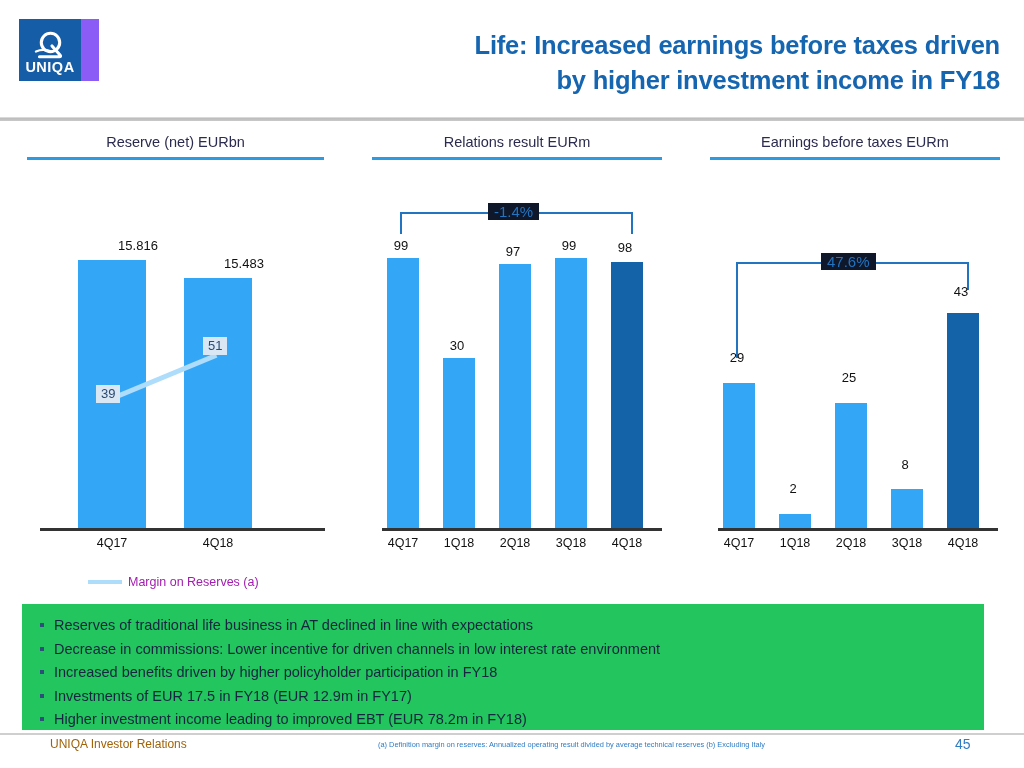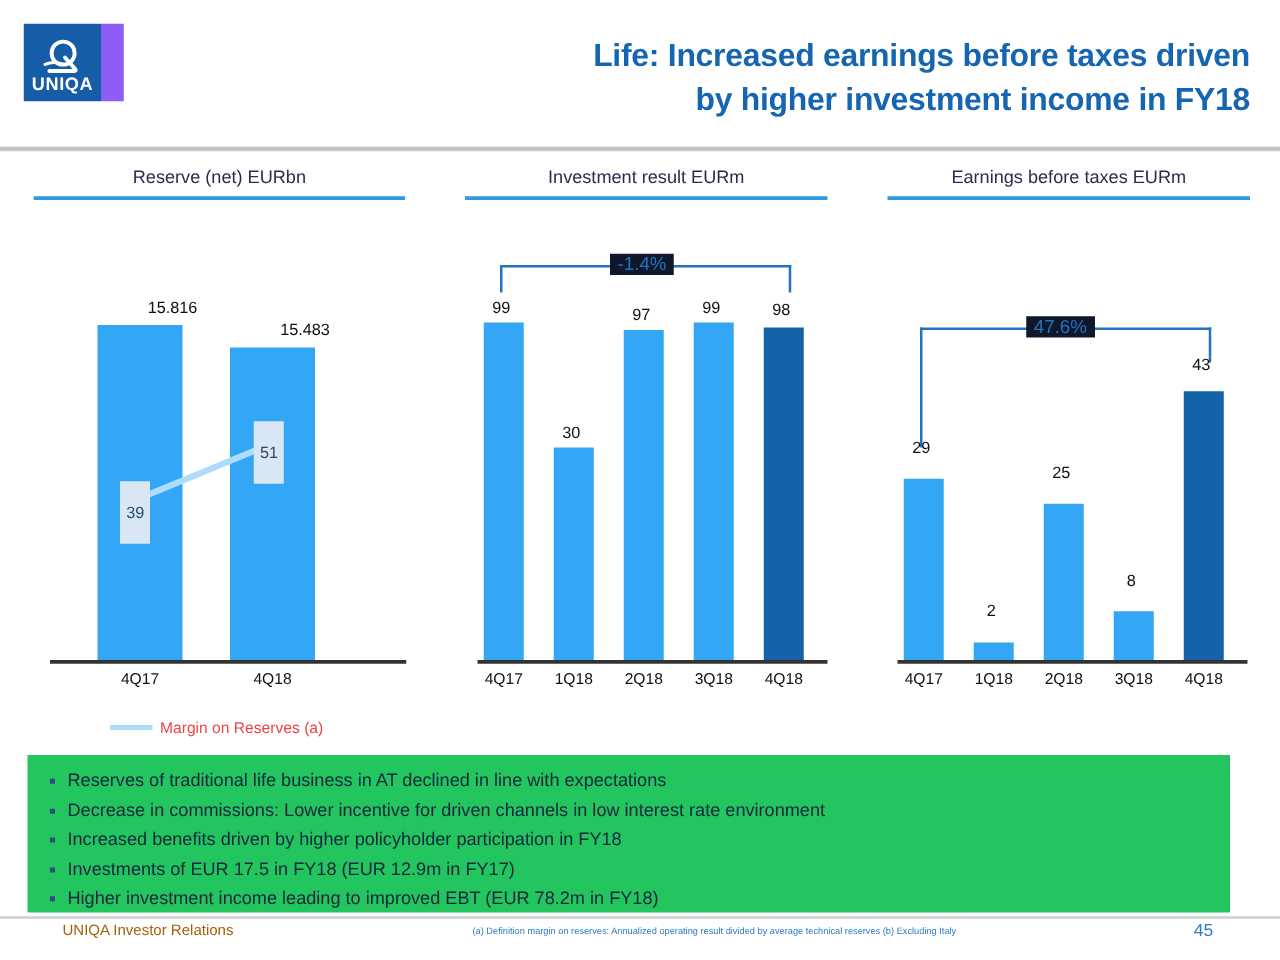--- a/index.html
+++ b/index.html
@@ -60,28 +60,28 @@
     position:absolute;top:0;width:2px;background:#2273C0;
   }
   .bracket .bk-text{
     position:absolute;top:-9px;font-size:15px;color:#2273C0;
     background:#0f172a;padding:0 6px;white-space:nowrap;
   }
   
   .margin-line{position:absolute;background:#AEDCFB;transform-origin:0 50%;height:5px;}
   .marker{
     position:absolute;background:#D9E7F4;color:#2b4a70;font-size:13px;
-    padding:17px 5px;line-height:1.25;
+    padding:1px 5px;line-height:1.25;
   }
   
   .legend{
     position:absolute;left:88px;top:575px;display:flex;align-items:center;gap:6px;
   }
   .legend-swatch{width:34px;height:4px;background:#AEDCFB;}
-  .legend-text{font-size:12.5px;color:#ef4444;text-align:right;}
+  .legend-text{font-size:12.5px;color:#a21caf;text-align:right;}
   
   .bullet-box{
     position:absolute;left:22px;top:604px;width:962px;height:126px;
     background:#22c55e;
   }
   .bullet-list{margin:0;padding:10px 0 0 0;list-style:none;}
   .bullet-list li{
     position:relative;padding-left:32px;font-size:14.5px;color:#16263f;
     line-height:22.6px;margin-bottom:1px;
   }
@@ -123,21 +123,21 @@
   <div>by higher investment income in FY18</div>
 </div>
 
 <div class="header-rule"></div>
 
 <div class="panel" id="panel-1">
   <div class="panel-title">Reserve (net) EURbn</div>
   <div class="panel-underline"></div>
 </div>
 <div class="panel" id="panel-2">
-  <div class="panel-title">Investment result EURm</div>
+  <div class="panel-title">Relations result EURm</div>
   <div class="panel-underline"></div>
 </div>
 <div class="panel" id="panel-3">
   <div class="panel-title">Earnings before taxes EURm</div>
   <div class="panel-underline"></div>
 </div>
 
 <div class="chart" id="chart-1" style="left:40px;top:190px;width:285px;height:360px;">
 
   <div class="bar-label" style="left:58px;top:48px;width:80px;">15.816</div>

